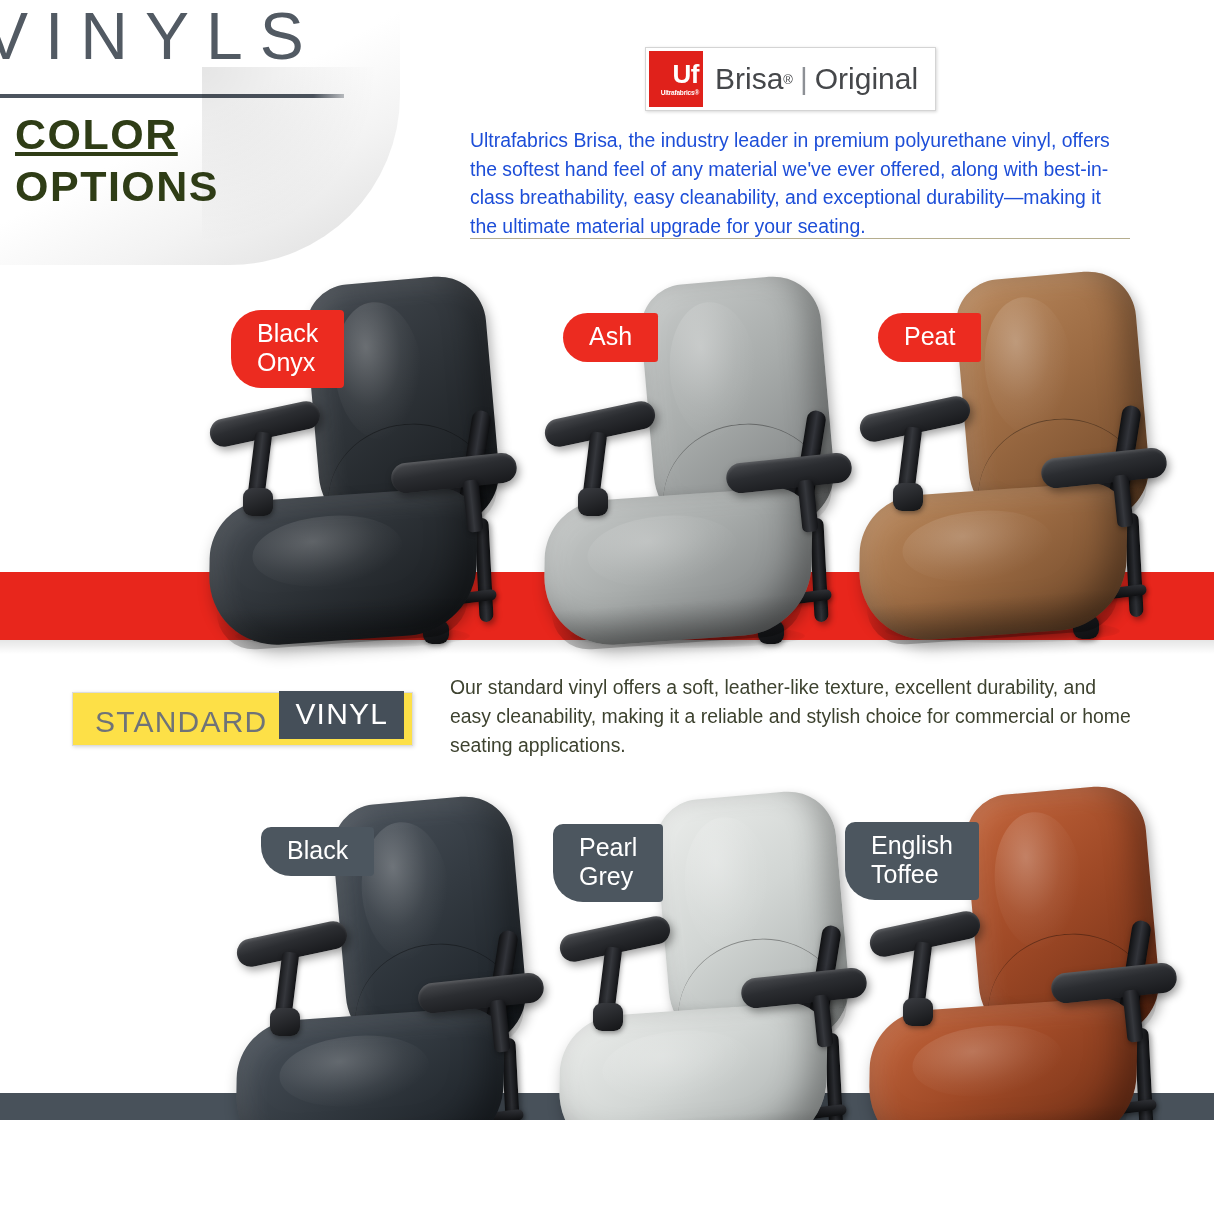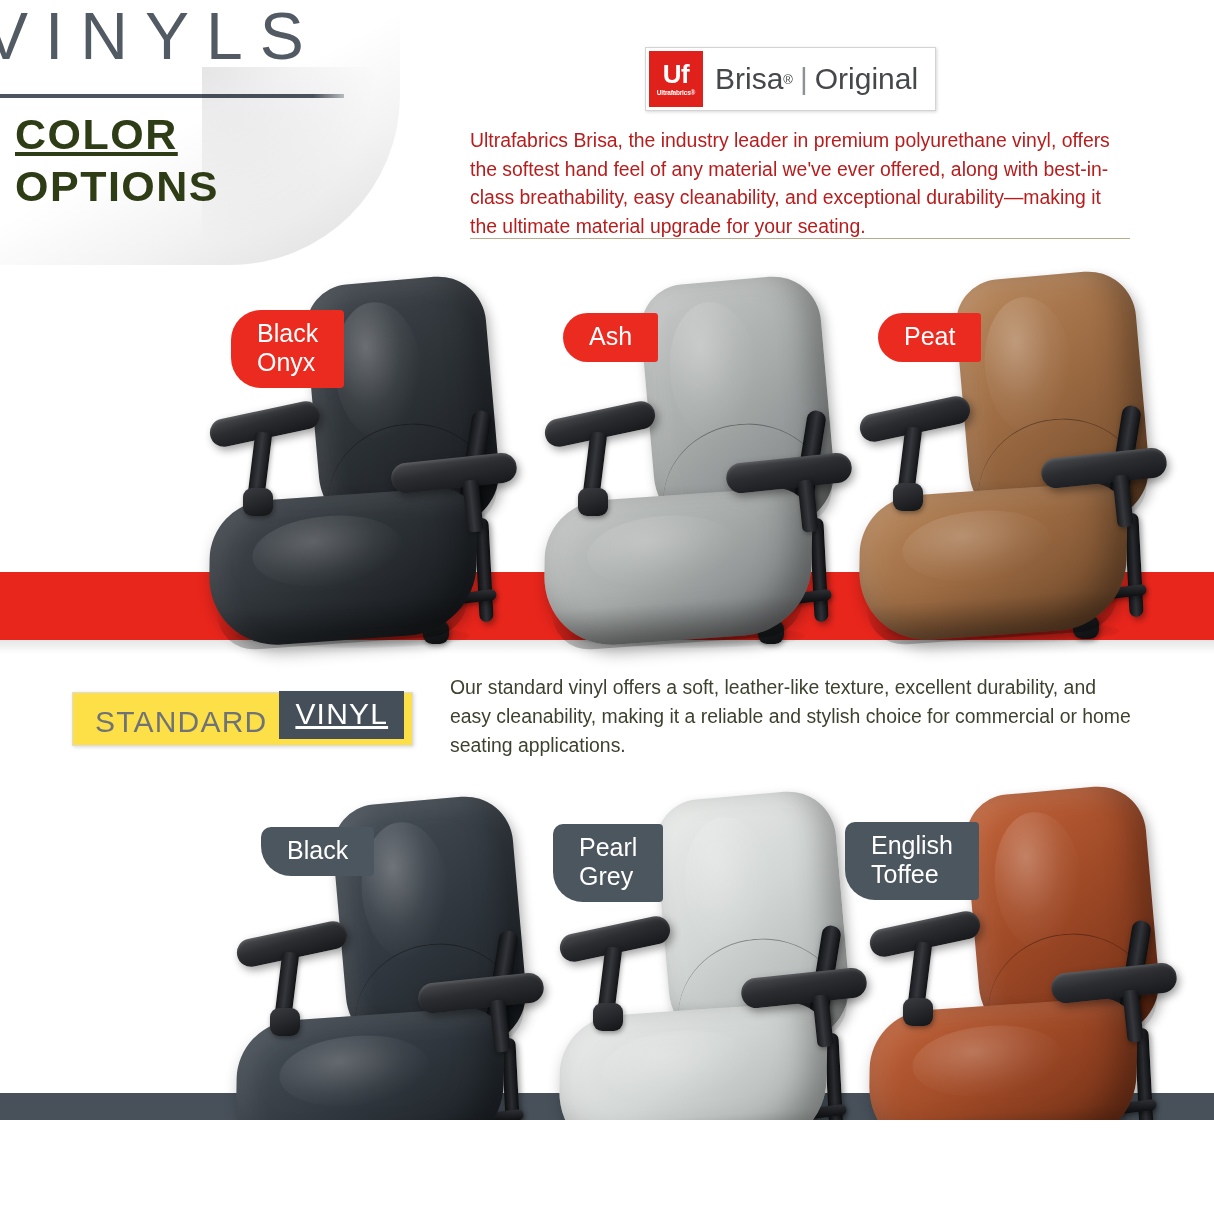--- a/index.html
+++ b/index.html
@@ -45,36 +45,36 @@
   
   .brisa-logo{
     position:absolute;left:645px;top:47px;height:56px;
     display:flex;align-items:stretch;
     background:#ffffff;border:1px solid #d4d4d4;
     box-shadow:1px 1px 3px rgba(0,0,0,0.16);
     padding:3px;
   }
   .uf-mark{
     width:54px;background:#e0211b;color:#fff;
-    display:flex;flex-direction:column;align-items:center;justify-content:center;
+    display:flex;flex-direction:column;align-items:flex-end;justify-content:center;
     padding:0 4px;box-sizing:border-box;
   }
   .uf-mark .uf{font-size:26px;font-weight:bold;line-height:0.95;letter-spacing:-0.5px;}
   .uf-mark .ufsub{font-size:6.5px;font-weight:bold;letter-spacing:-0.2px;margin-top:2px;}
   .brisa-text{
     display:flex;align-items:center;padding:0 14px 0 12px;
     font-size:30px;color:#45474a;font-weight:400;white-space:nowrap;
   }
   .brisa-text .reg{font-size:13px;vertical-align:super;}
   .brisa-text .bar{color:#8d9095;margin:0 7px;font-weight:300;}
 
   
   .brisa-para{
     position:absolute;left:470px;top:126px;width:660px;
-    font-size:19.4px;line-height:28.6px;color:#b91c1c;
+    font-size:19.4px;line-height:28.6px;color:#1d4ed8;
     font-family:"Liberation Sans",sans-serif;
   }
   .brisa-rule{
     position:absolute;left:470px;top:238px;width:660px;height:1px;background:#b5ad8e;
   }
 
   .std-badge{
     position:absolute;left:72px;top:692px;
     background:#fde047;border:1px solid #dcdcdc;
     box-shadow:1px 1px 4px rgba(0,0,0,0.16);
@@ -378,21 +378,21 @@
     </div>
   </div>
 
   <div class="chair-label red" style="left:231px;top:310px;">Black
 Onyx</div>
   <div class="chair-label red" style="left:563px;top:313px;">Ash</div>
   <div class="chair-label red" style="left:878px;top:313px;">Peat</div>
 
   <div class="std-badge">
     <span class="std-word">STANDARD</span>
-    <span class="vinyl-word" style="background: rgb(69, 79, 89); text-decoration: underline;">VINYL</span>
+    <span class="vinyl-word" style="background: rgb(69, 79, 89);">VINYL</span>
   </div>
   <div class="std-para">Our standard vinyl offers a soft, leather-like texture, excellent durability, and easy cleanability, making it a reliable and stylish choice for commercial or home seating applications.</div>
 
   <div class="dark-band" style="background: rgb(72, 81, 90);"></div>
 
   <div class="chair" id="sc0" style="left:222px;top:800px;">
     <div class="chair-shadow"></div>
     <div class="frame">
       <div class="backstem"></div>
       <div class="spine"></div>

